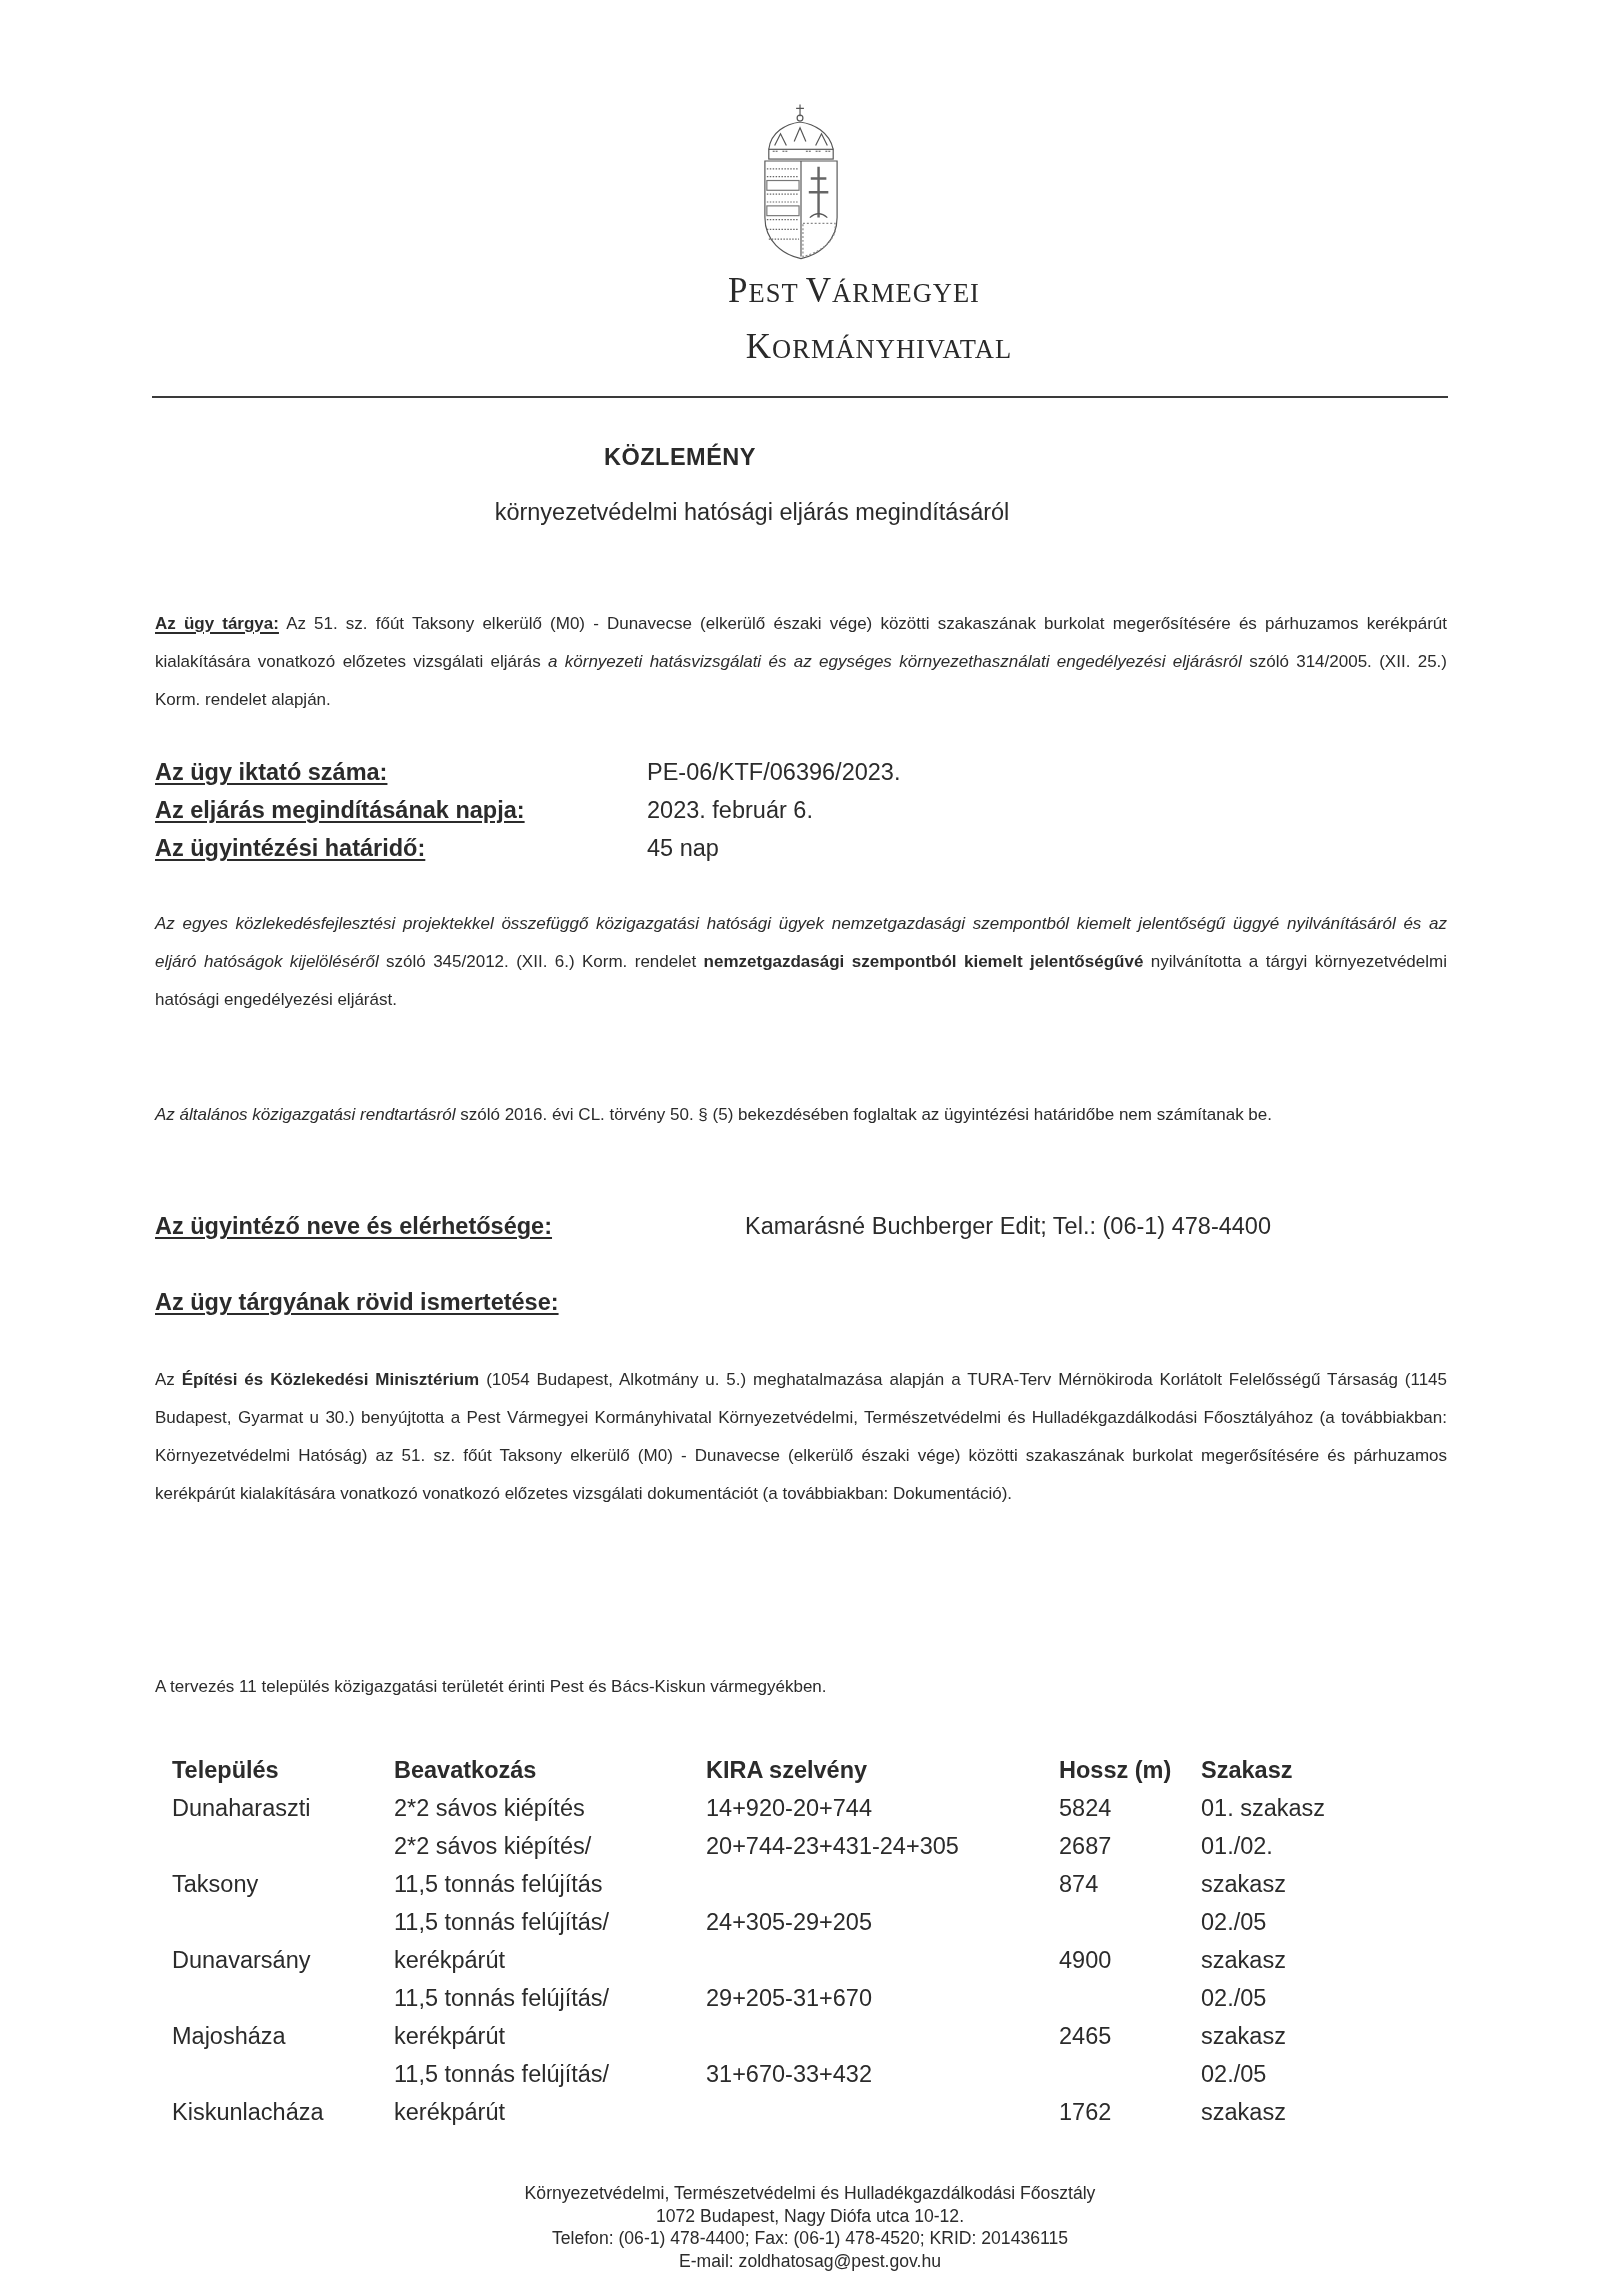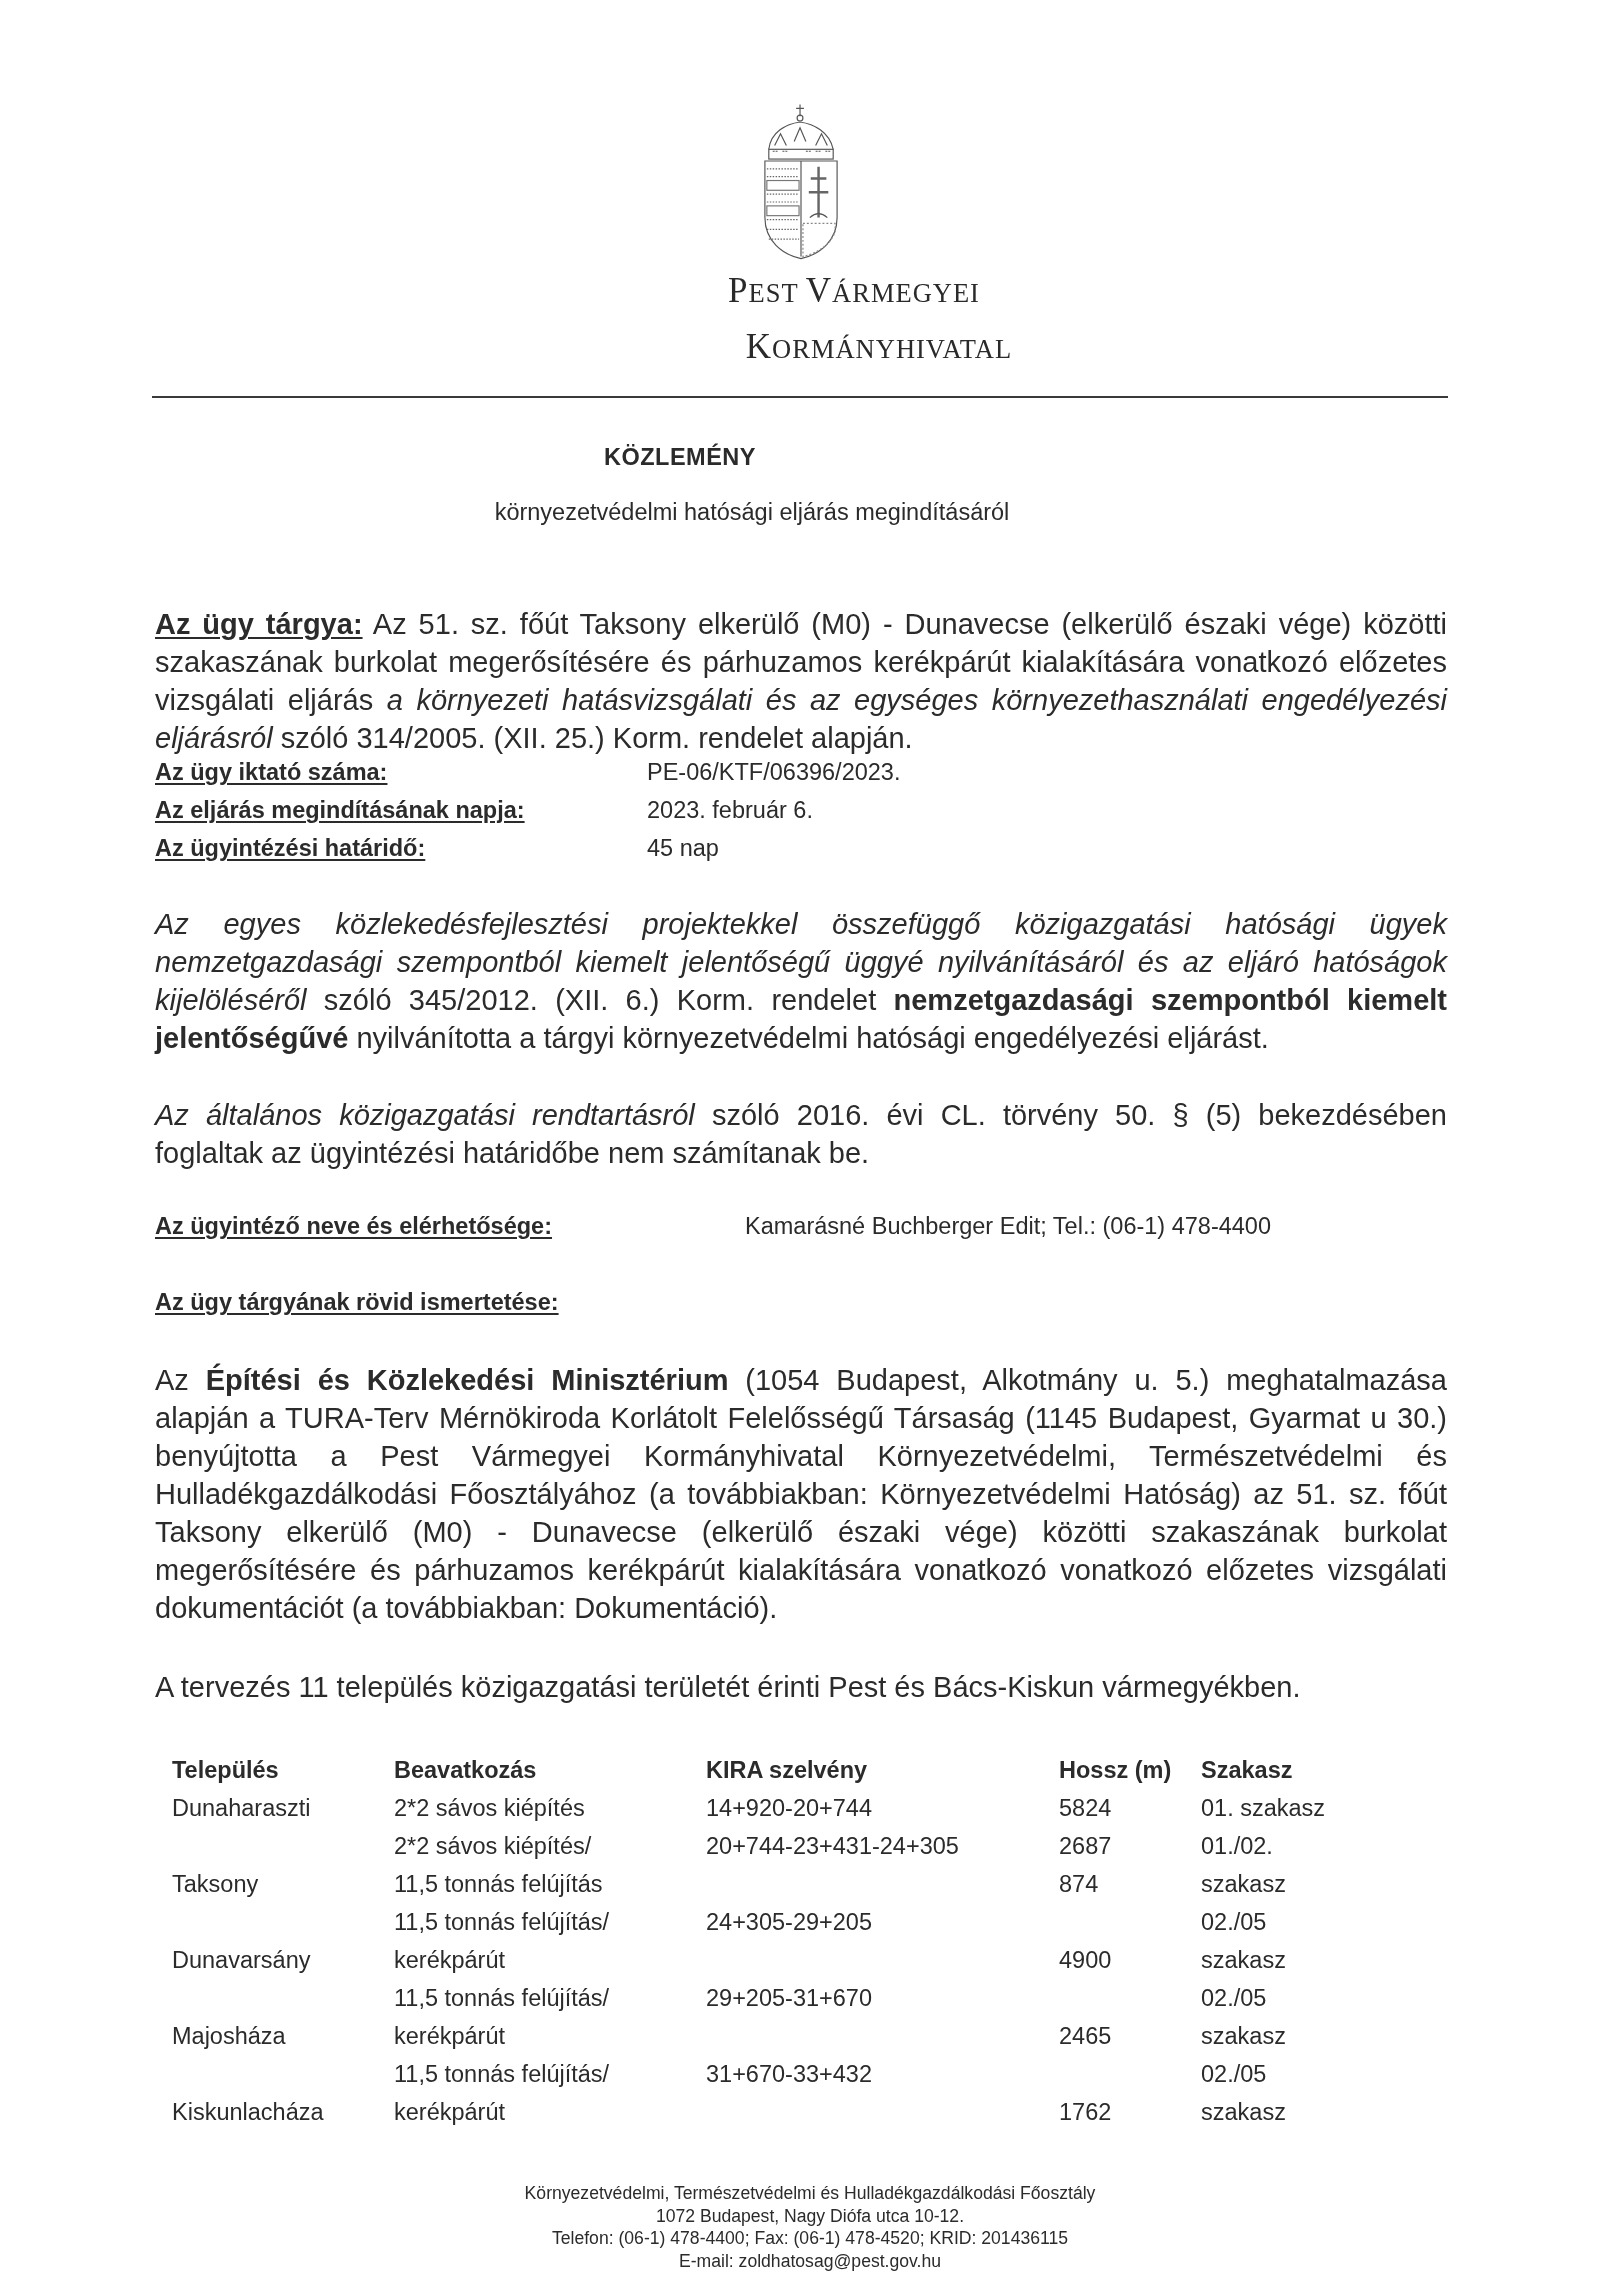--- a/index.html
+++ b/index.html
@@ -12,21 +12,21 @@
     .org { left: 0; width: 1620px; text-align: center;
       font-family: "Liberation Serif", serif; color: #2a2a2a; letter-spacing: 1px; padding-left: 44px; }
     .org .big { font-size: 35px; }
     .org .small { font-size: 26.5px; }
     .org1 { top: 271px; }
     .org2 { top: 327px; margin-left: 25px; }
     .rule { left: 152px; top: 396px; width: 1296px; height: 2px; background: #3a3a3a; }
     .title { left: 0; width: 1360px; text-align: center; top: 444px;
       font-size: 23.5px; font-weight: bold; letter-spacing: 0.5px; }
     .subtitle { left: 0; width: 1504px; text-align: center; top: 483px; font-size: 23.5px; margin-top: 16px; }
-    .para { left: 155px; width: 1292px; font-size: 29px; line-height: 38px; text-align: justify; }
+    .para { left: 155px; width: 1292px; font-size: 17px; line-height: 38px; text-align: justify; }
     .lbl { font-weight: bold; text-decoration: underline; text-decoration-thickness: 2px; text-underline-offset: 2.9px; text-align: right; }
     .meta { left: 155px; font-size: 23.5px; line-height: 38px; }
     .meta-row { position: relative; height: 38px; }
     .meta-row .k { position: absolute; left: 0; white-space: nowrap; }
     .meta-row .v { position: absolute; left: 492px; white-space: nowrap; }
     .contact { left: 155px; top: 1213px; font-size: 23.5px; white-space: nowrap; }
     .contact .v { position: absolute; left: 590px; top: 0; white-space: nowrap; }
     .table { left: 155px; top: 1751px; font-size: 23.5px; }
     .tr { position: relative; height: 38px; line-height: 38px; white-space: nowrap; }
     .tr span { position: absolute; top: 0; }

